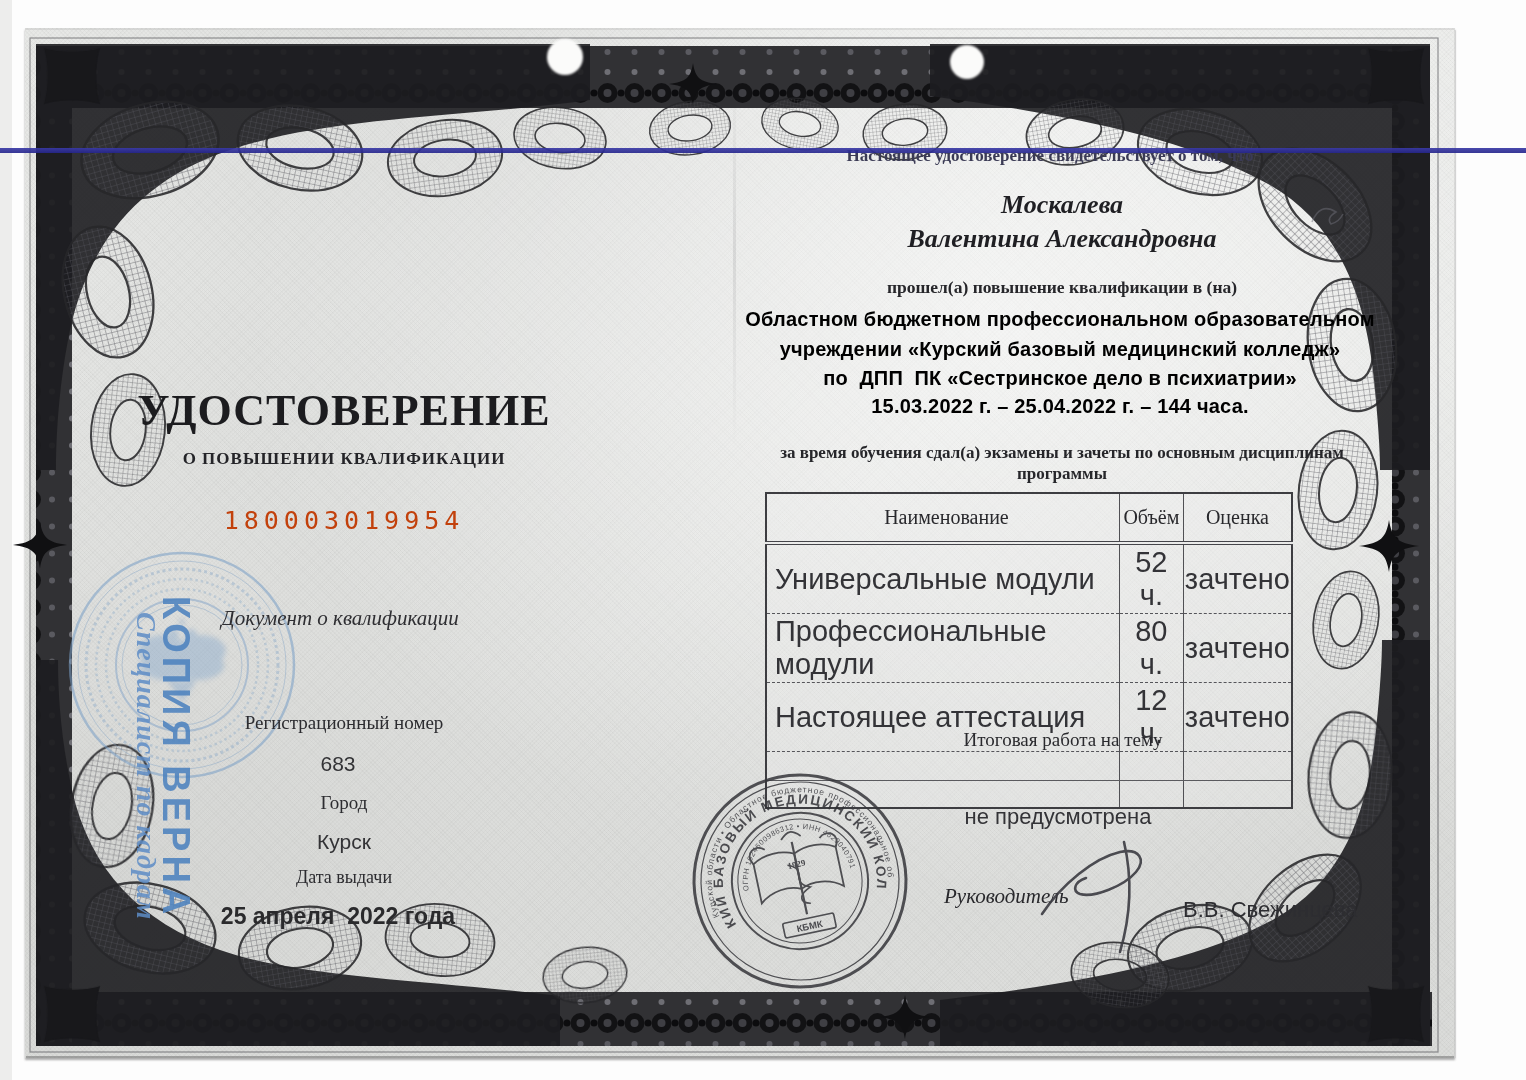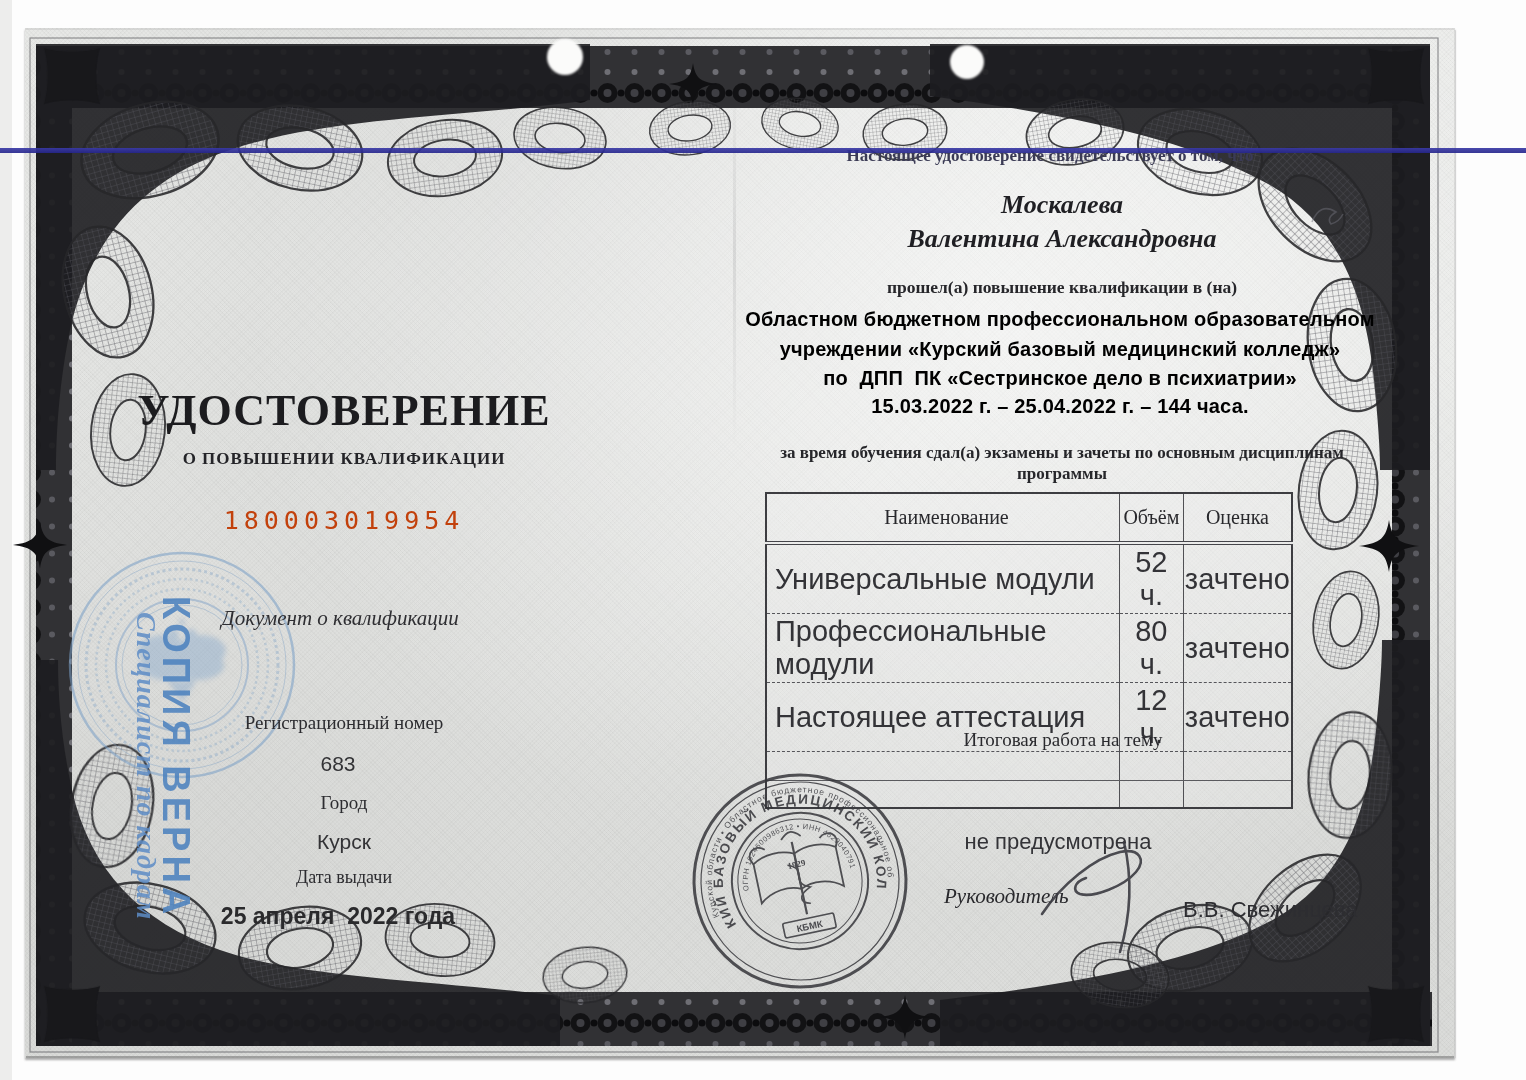--- a/index.html
+++ b/index.html
@@ -247,21 +247,21 @@
     </tr>
     <tr class="e2">
       <td class="c1"></td>
       <td class="c2"></td>
       <td class="c3"></td>
     </tr>
   </tbody>
     </table>
 
   <div class="txt ctr serif" style="left:1063px;top:729px;font-size:19px;color:#2a2a2e;">Итоговая работа на тему</div>
-  <div class="txt ctr sans" style="left:1058px;top:829px;font-size:22px;color:#333337;">не предусмотрена</div>
+  <div class="txt ctr sans" style="left:1058px;top:804px;font-size:22px;color:#333337;">не предусмотрена</div>
 
   <div class="txt serif it" style="left:944px;top:884px;font-size:21px;color:#28282c;">Руководитель</div>
   <div class="txt sans" style="left:1183px;top:897px;font-size:22px;color:#2d2d31;">В.В. Свежинцева</div>
 
   <svg class="sig-svg" width="170" height="130" viewBox="0 0 170 130">
     <g stroke="#3b3b42" stroke-width="2.6" fill="none" stroke-linecap="round" opacity=".9">
       <path d="M14 86C34 56 66 30 92 24C112 20 118 32 108 44C96 58 66 70 52 66C44 63 46 54 58 50"></path>
       <path d="M96 14C103 44 105 80 92 124"></path>
     </g>
   </svg>

